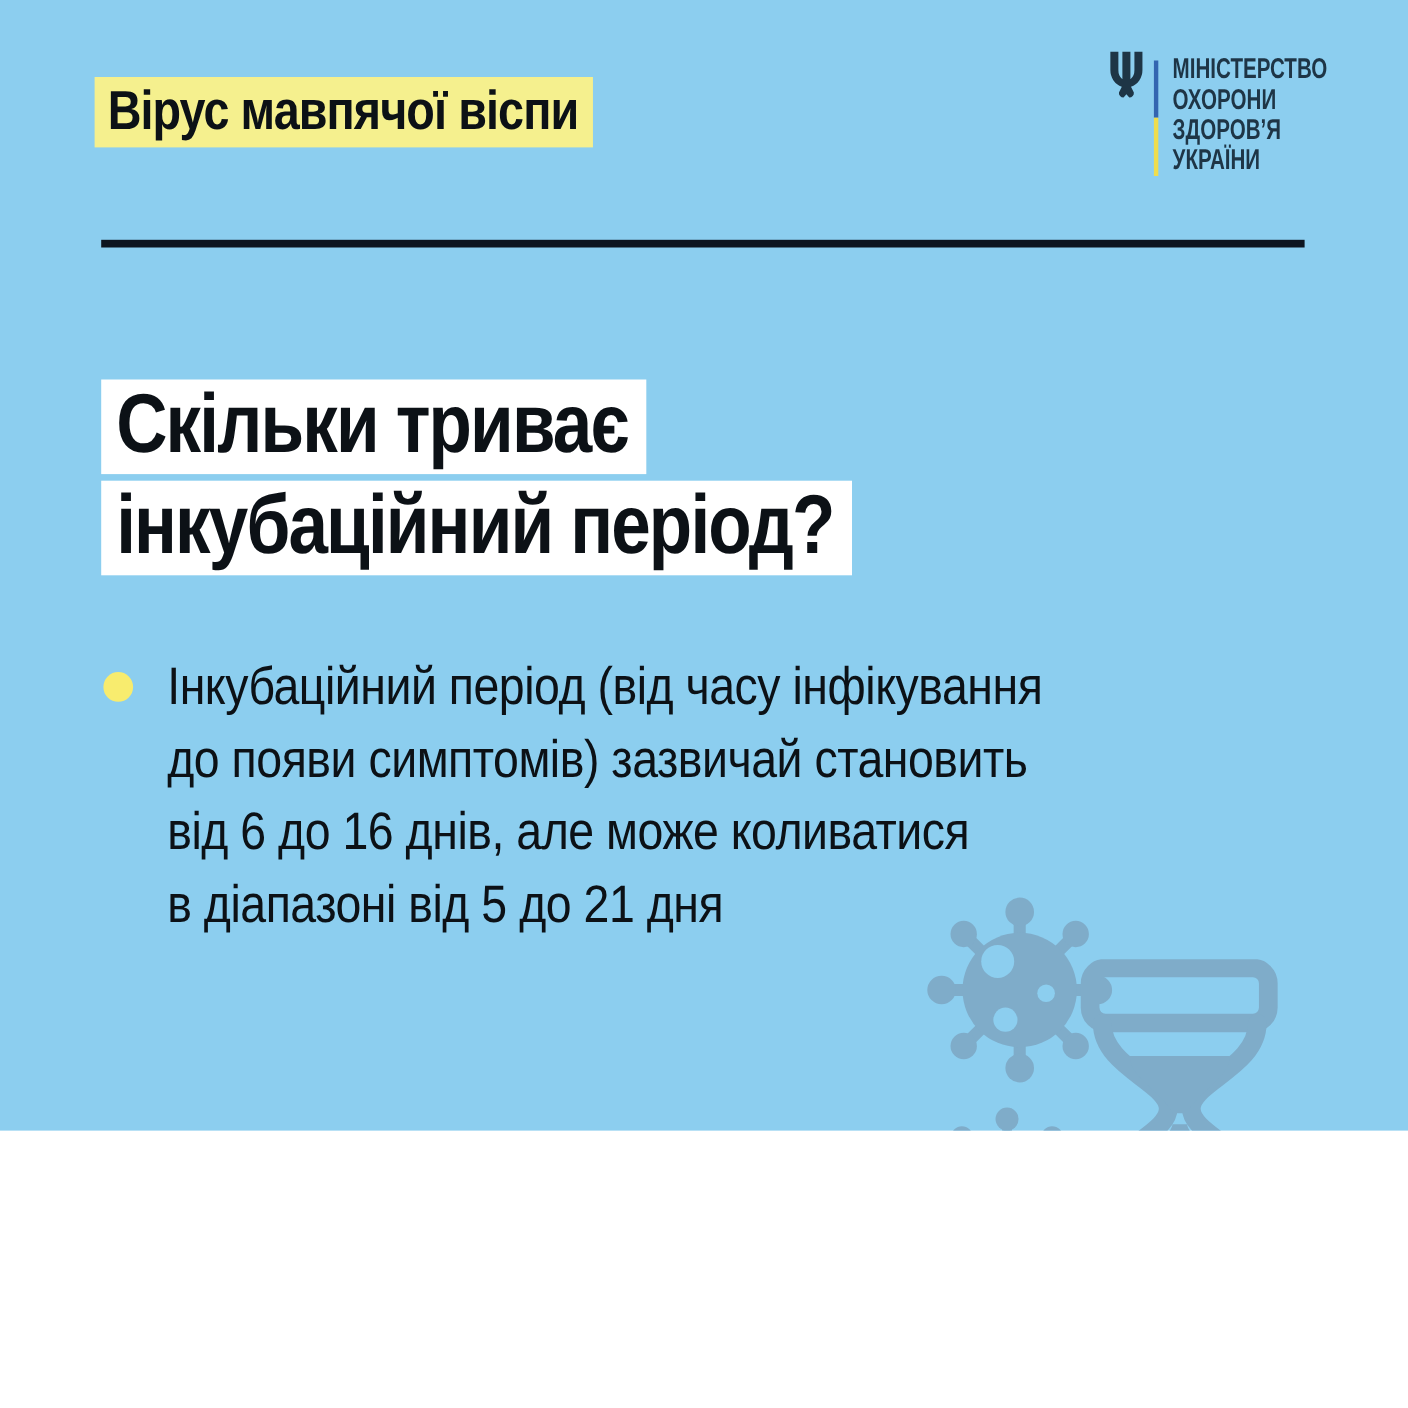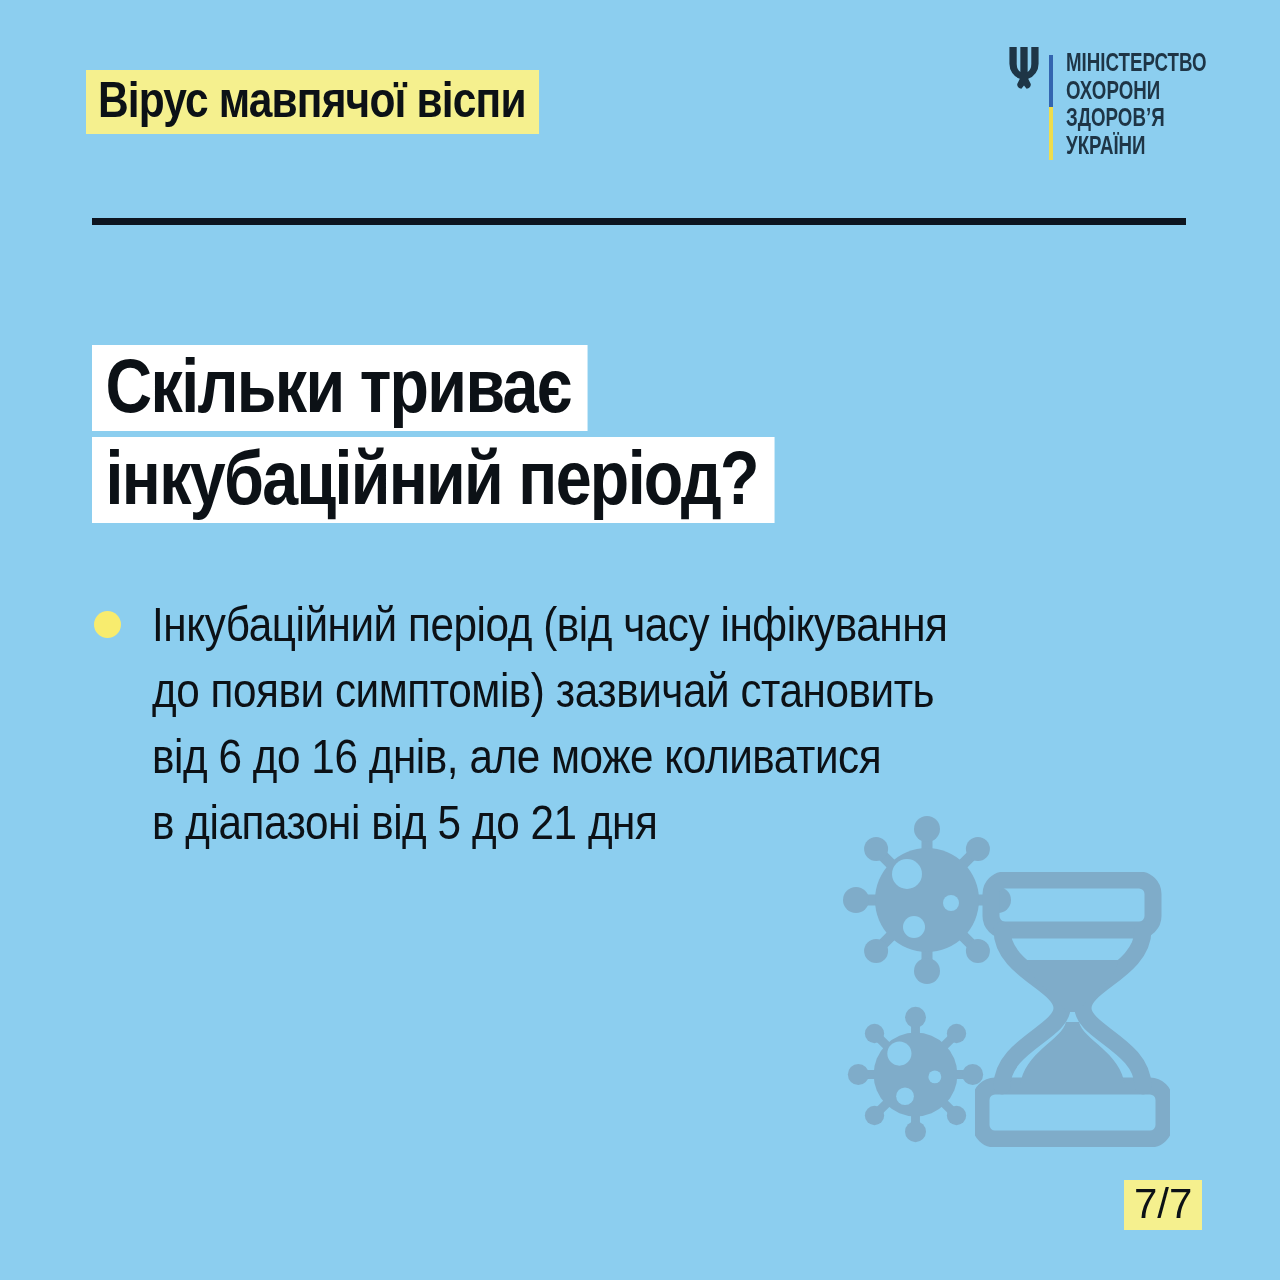--- a/index.html
+++ b/index.html
@@ -1,19 +1,19 @@
 <!DOCTYPE html>
 <html lang="uk"><head>
 <meta charset="utf-8">
 <style>
   html,body{margin:0;padding:0;}
   body{font-family:"Liberation Sans", sans-serif;}
   .page{
     position:relative;
-    width:1280px;height:1280px;
+    width:1280px;height:1028px;
     background:#8CCEEF;
     overflow:hidden;
   }
   
   .title-badge{
     position:absolute;left:86px;top:70px;
     background:#F5F08E;color:#0C1116;
     font-size:50px;font-weight:bold;line-height:52px;
     letter-spacing:-1px;white-space:nowrap;
     padding:4px 16px 8px 14px;

